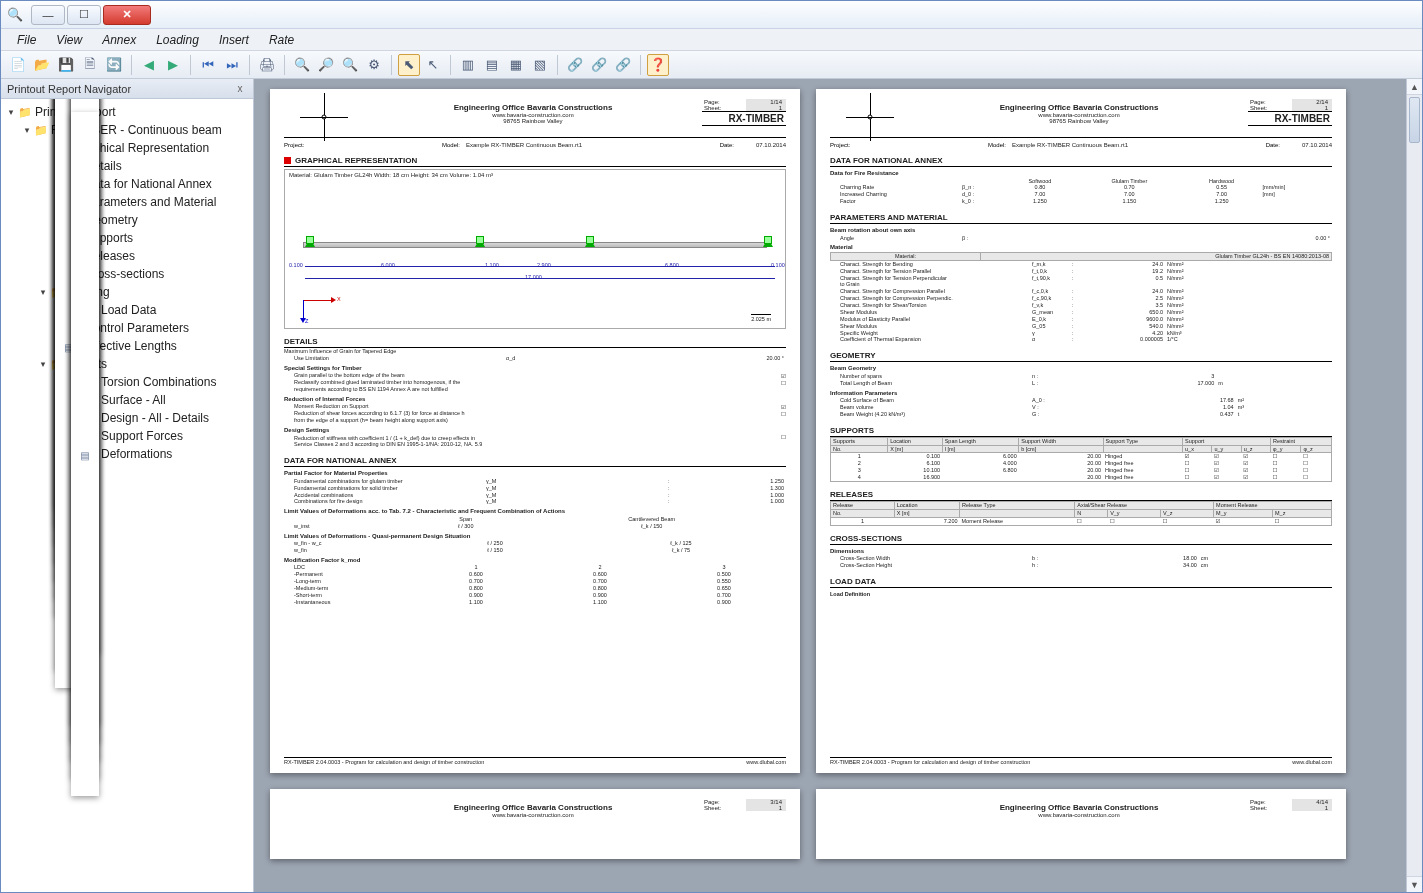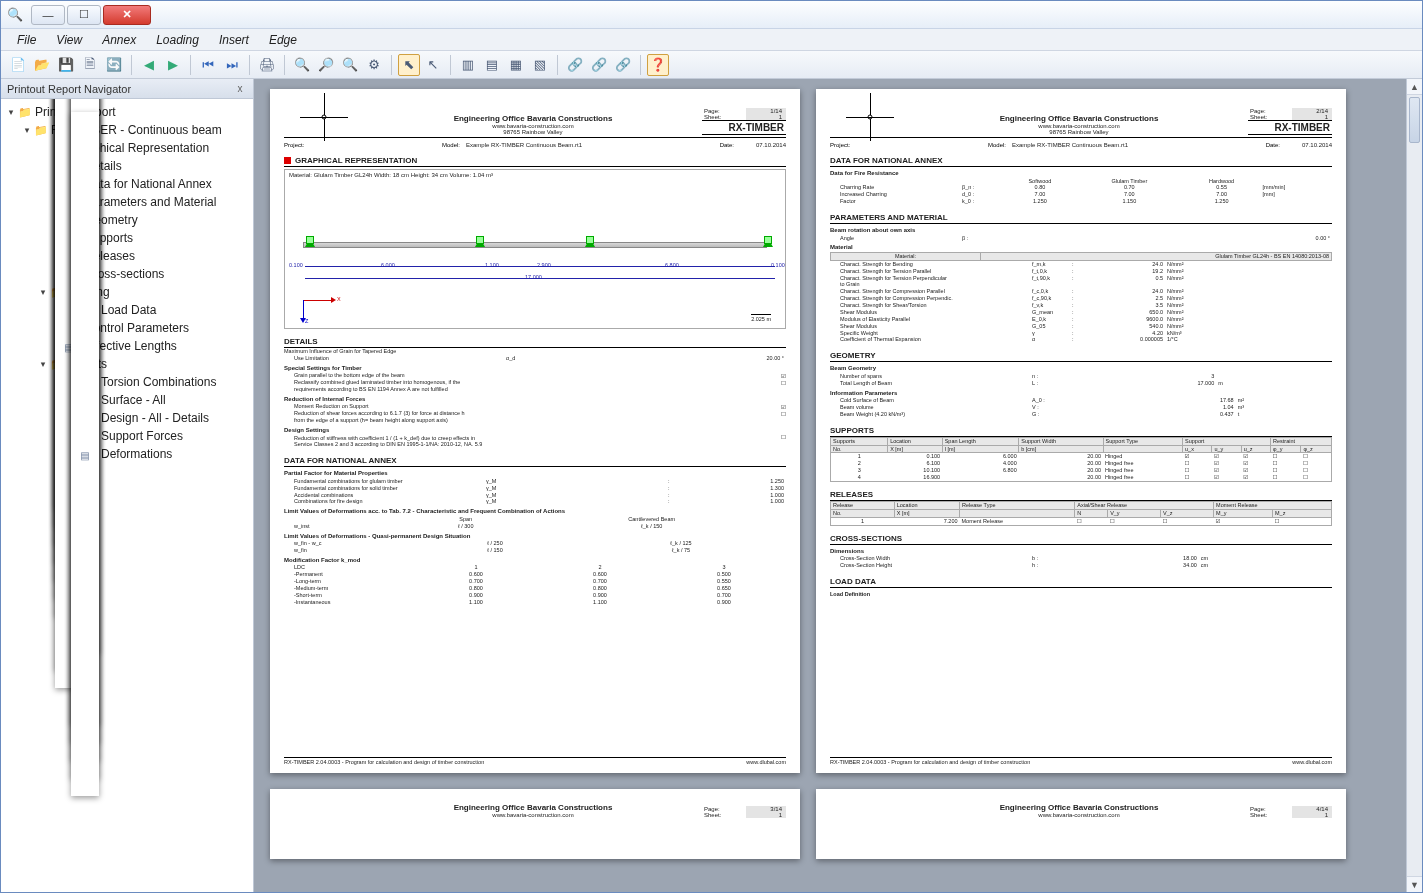--- a/index.html
+++ b/index.html
@@ -37,21 +37,21 @@
 .tree-item .twist { width: 12px; text-align: center; color: #444; font-size: 9px; }
 .tree-item .ticon { width: 16px; height:14px; display:inline-flex; align-items:center; justify-content:center; font-size:11px; margin-right:2px;}
 .ticon.folder{color:#d9a23a;}
 .ticon.page{color:#6a7c99; font-size:10px;}
 .ticon.eye{color:#3a6db0;}
 
 
 .preview { flex: 1; background: #9ca5b2; overflow: auto; padding: 10px 16px; position:relative;}
 .pages { display: flex; flex-wrap: wrap; gap: 16px; }
 .page { width: 530px; min-height: 684px; background: #fff; box-shadow: 0 2px 6px rgba(0,0,0,.4); position: relative; padding: 10px 14px 8px; font-size: 6.5px; color:#222; display:flex; flex-direction:column;}
-.page-head { display:flex; align-items:flex-end; gap:6px; border-bottom: none; }
+.page-head { display:flex; align-items:flex-start; gap:6px; border-bottom: none; }
 .ph-left { width: 80px; display:flex; align-items:center; justify-content:center;}
 .ph-crosshair{ width:36px;height:36px; position:relative;}
 .ph-crosshair::before,.ph-crosshair::after{content:"";position:absolute;background:#000;}
 .ph-crosshair::before{left:50%;top:-6px;bottom:-6px;width:1px;}
 .ph-crosshair::after{top:50%;left:-6px;right:-6px;height:1px;}
 .ph-crosshair .dot{position:absolute;left:50%;top:50%;width:5px;height:5px;border:1px solid #000;border-radius:50%;transform:translate(-50%,-50%);background:#fff;}
 .ph-center { flex:1; text-align:center; padding-top:4px;}
 .ph-center .company { font-weight:bold; font-size:8px;}
 .ph-center .web { font-size:6px;}
 .ph-center .addr { font-size:6px;}
@@ -121,21 +121,21 @@
       <div class="winbtn close"></div>
     </div>
   </div>
 
   <div class="menubar">
     <span>File</span>
     <span>View</span>
     <span>Annex</span>
     <span>Loading</span>
     <span>Insert</span>
-    <span>Edge</span>
+    <span>Rate</span>
   </div>
 
   <div class="toolbar">
     <div class="tbtn">📄</div>
     <div class="tbtn">📂</div>
     <div class="tbtn">💾</div>
     <div class="tbtn">🗎</div>
     <div class="tbtn">🔄</div>
     <div class="tsep"></div>
     <div class="tbtn" style="color:#3a7;">◀</div>

